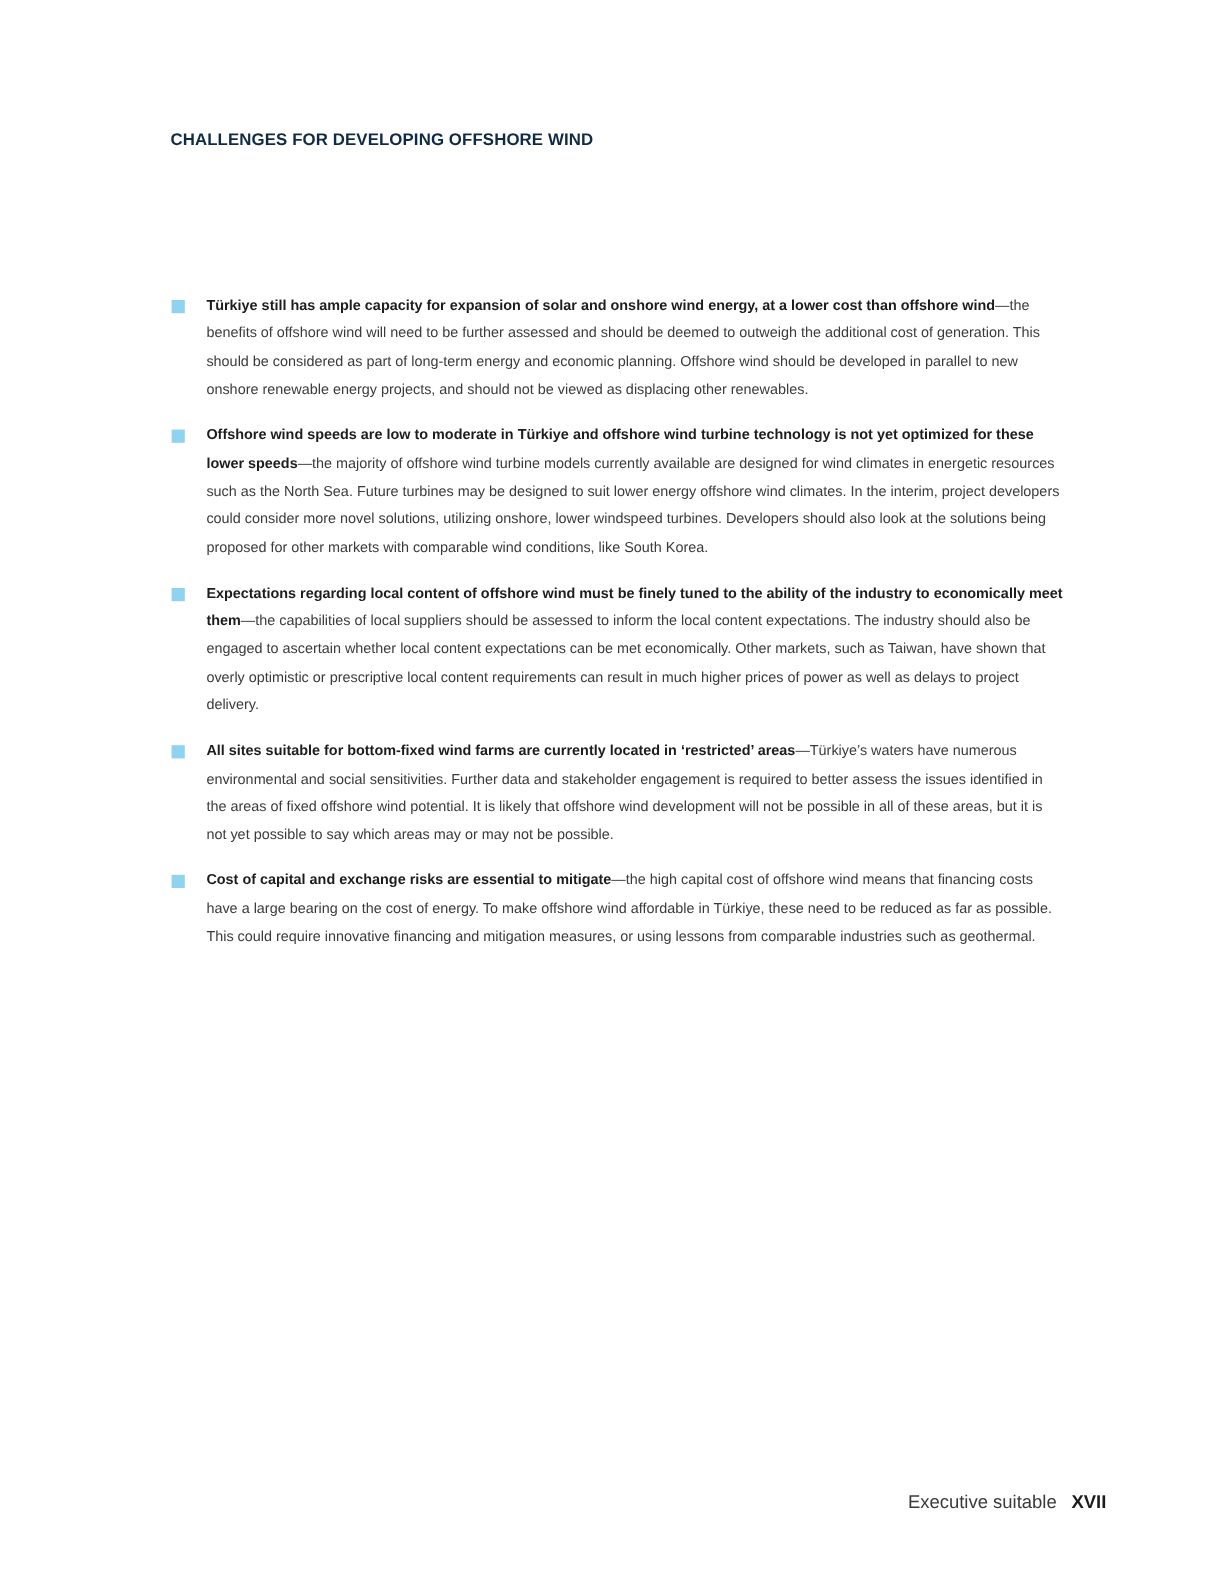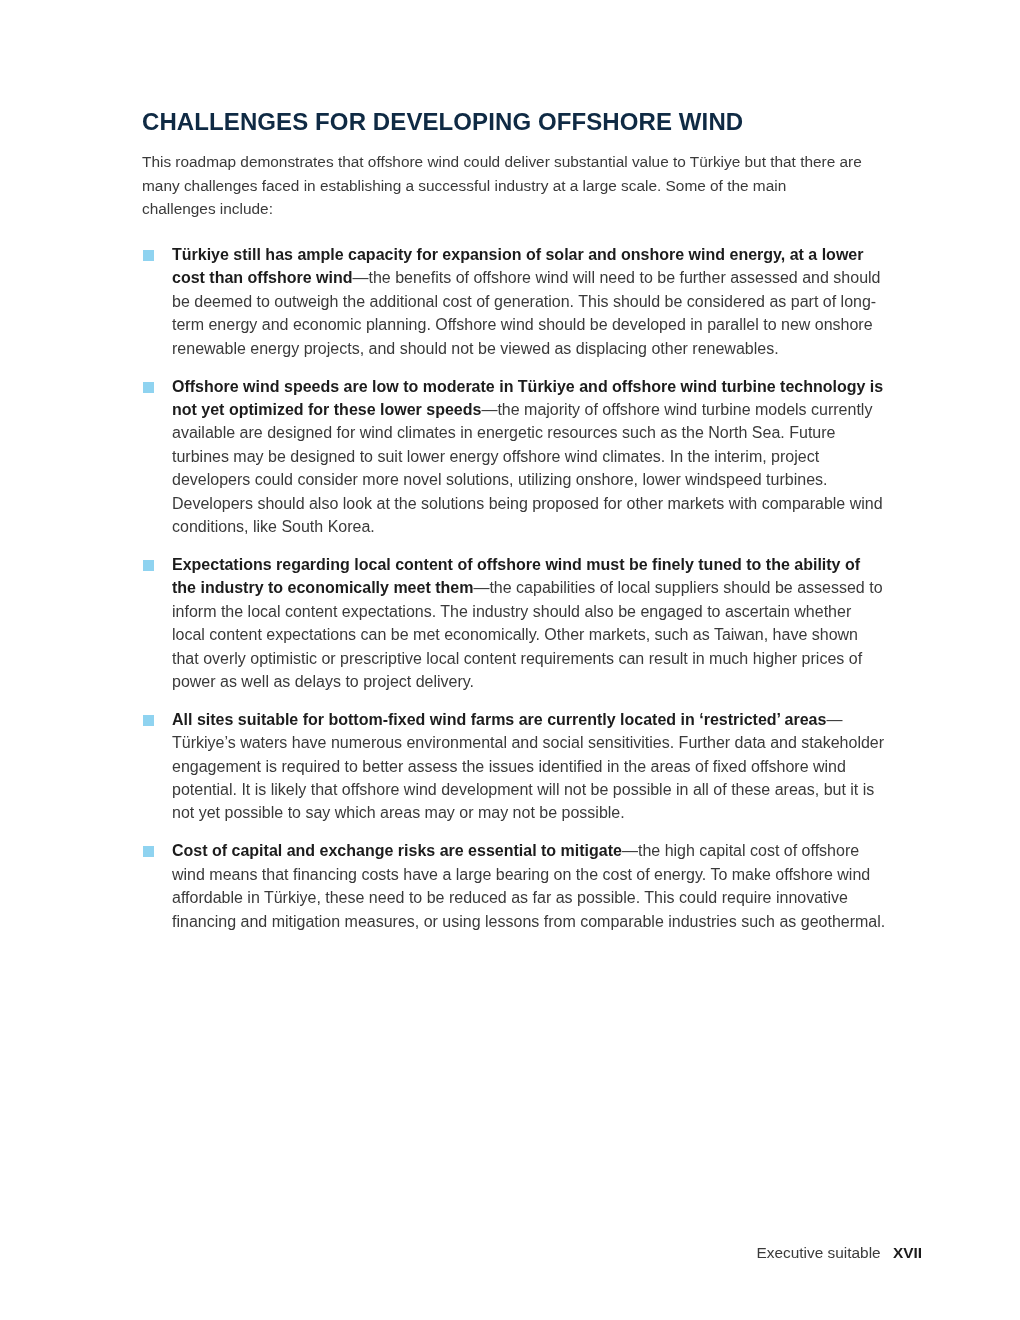--- a/index.html
+++ b/index.html
@@ -19,21 +19,21 @@
       left: 0; top: 0;
       width: 1020px;
       height: 1320px;
     }
     .section-title {
       position: absolute;
       left: 142px;
       top: 108px;
       margin: 0;
       font-family: "Liberation Sans", sans-serif;
-      font-size: 24px;
+      font-size: 14px;
       font-weight: bold;
       color: #0f2a44;
       letter-spacing: 0.1px;
       white-space: nowrap;
     }
     .intro {
       position: absolute;
       left: 142px;
       top: 150px;
       width: 720px;
@@ -47,21 +47,21 @@
       left: 142px;
       top: 243px;
       width: 745px;
       margin: 0;
       padding: 0;
       list-style: none;
     }
     .bullet {
       position: relative;
       padding-left: 30px;
-      font-size: 16px;
+      font-size: 12px;
       line-height: 23.4px;
       color: #3a3a3a;
       margin-bottom: 14.5px;
     }
     .bullet-marker {
       position: absolute;
       left: 1px;
       top: 7px;
       width: 11px;
       height: 11px;
@@ -82,21 +82,20 @@
     .footer-label { margin-right: 8px; }
     .footer-page { font-weight: bold; color: #1c1c1c; margin-top: 28px; }
   </style>
 </head>
 <body>
 
 <div class="page">
 
   <h2 class="section-title">CHALLENGES FOR DEVELOPING OFFSHORE WIND</h2>
 
-  <p class="intro">This roadmap demonstrates that offshore wind could deliver substantial value to Türkiye but that there are many challenges faced in establishing a successful industry at a large scale. Some of the main challenges include:</p>
 
   <ul class="bullets">
     <li class="bullet">
       <span class="bullet-marker"></span>
       <span class="bullet-lead">Türkiye still has ample capacity for expansion of solar and onshore wind energy, at a lower cost than offshore wind</span><span class="bullet-body">—the benefits of offshore wind will need to be further assessed and should be deemed to outweigh the additional cost of generation. This should be considered as part of long-term energy and economic planning. Offshore wind should be developed in parallel to new onshore renewable energy projects, and should not be viewed as displacing other renewables.</span>
     </li>
     <li class="bullet">
       <span class="bullet-marker"></span>
       <span class="bullet-lead">Offshore wind speeds are low to moderate in Türkiye and offshore wind turbine technology is not yet optimized for these lower speeds</span><span class="bullet-body">—the majority of offshore wind turbine models currently available are designed for wind climates in energetic resources such as the North Sea. Future turbines may be designed to suit lower energy offshore wind climates. In the interim, project developers could consider more novel solutions, utilizing onshore, lower windspeed turbines. Developers should also look at the solutions being proposed for other markets with comparable wind conditions, like South Korea.</span>
     </li>

